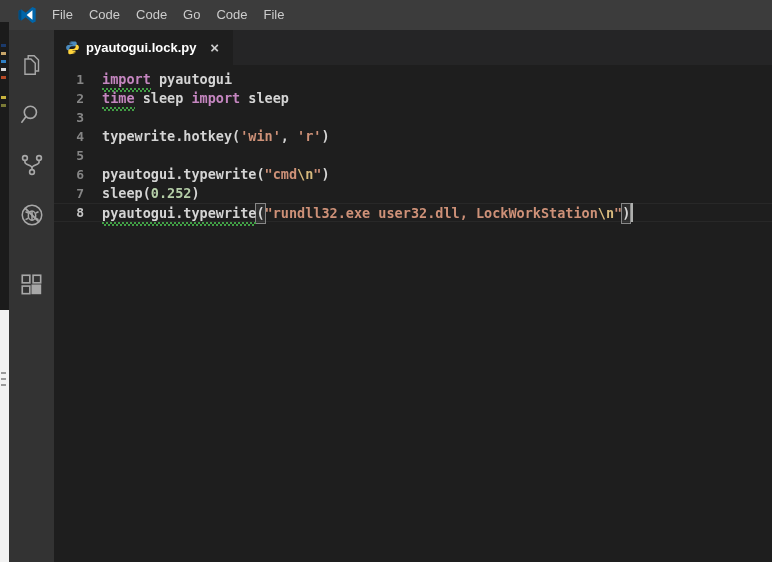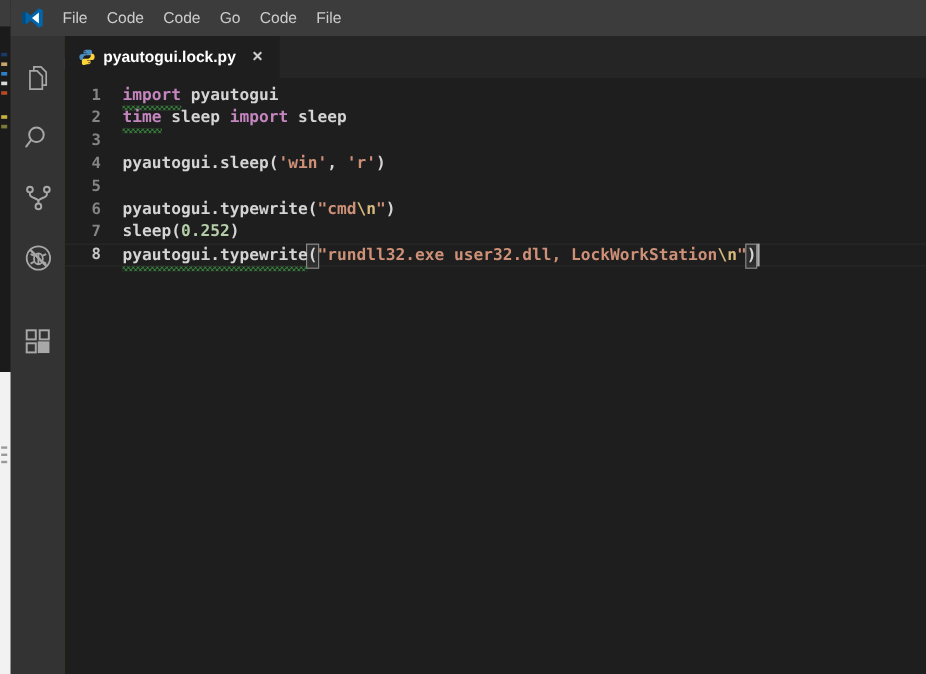--- a/index.html
+++ b/index.html
@@ -367,21 +367,21 @@
           <div class="content"><span class="t-kw squiggle">time</span><span class="t-plain"> sleep </span><span class="t-kw">import</span><span class="t-plain"> sleep</span></div>
         </div>
 
         <div class="line">
           <div class="gutter">3</div>
           <div class="content"></div>
         </div>
 
         <div class="line">
           <div class="gutter">4</div>
-          <div class="content"><span class="t-plain">pyautogui.sleep</span><span class="t-punct">(</span><span class="t-str">'win'</span><span class="t-punct">, </span><span class="t-str">'r'</span><span class="t-punct">)</span></div>
+          <div class="content"><span class="t-plain">typewrite.hotkey</span><span class="t-punct">(</span><span class="t-str">'win'</span><span class="t-punct">, </span><span class="t-str">'r'</span><span class="t-punct">)</span></div>
         </div>
 
         <div class="line">
           <div class="gutter">5</div>
           <div class="content"></div>
         </div>
 
         <div class="line">
           <div class="gutter">6</div>
           <div class="content"><span class="t-plain">pyautogui.typewrite</span><span class="t-punct">(</span><span class="t-str">"cmd</span><span class="t-esc">\n</span><span class="t-str">"</span><span class="t-punct">)</span></div>

